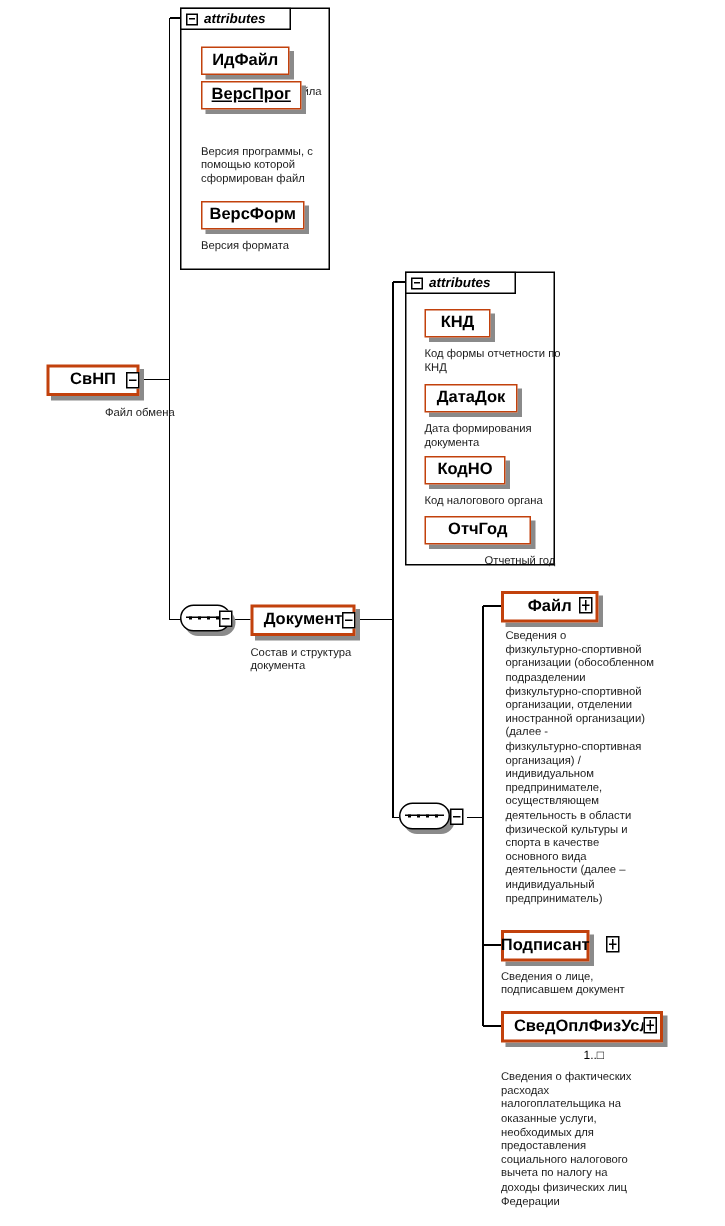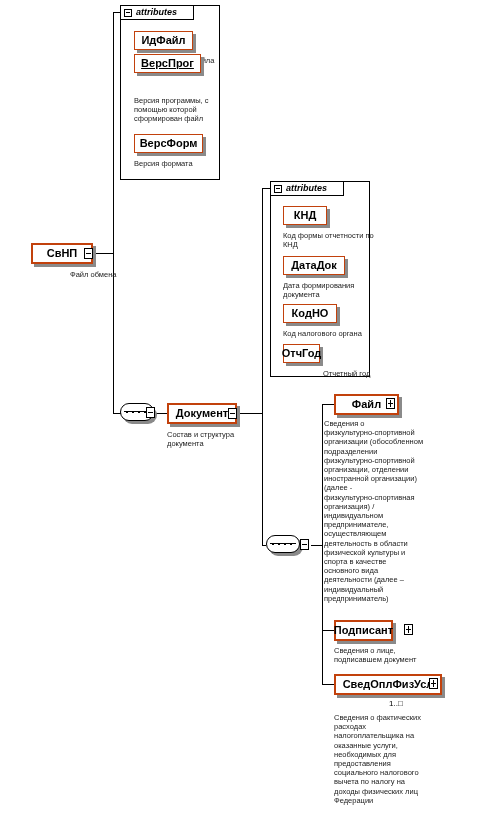--- a/index.html
+++ b/index.html
@@ -289,21 +289,21 @@
 документа</div>
 
 <div class="node thin" style="left:283px; top:304px; width:54px; height:19px;">
   <div class="shadow"></div>
   <div class="body">
     <span class="name">КодНО</span>
   </div>
 </div>
 <div class="desc" style="left:283px; top:329px; width:100px;">Код налогового органа</div>
 
-<div class="node thin" style="left:283px; top:344px; width:37px; height:19px;">
+<div class="node thin" style="left:283px; top:344px; width:71px; height:19px;">
   <div class="shadow"></div>
   <div class="body">
     <span class="name">ОтчГод</span>
   </div>
 </div>
 <div class="desc" style="left:283px; top:369px; width:100px;margin-left:40px;">Отчетный год</div>
 
 <div class="seq" style="left:120px; top:403px;">
   <div class="sh"></div>
   <div class="el"></div>
@@ -340,21 +340,21 @@
 </div>
 <div class="stub thin" style="left:300px; top:539px;"></div>
 
 <div class="node" style="left:334px; top:394px; width:65px; height:21px;">
   <div class="shadow"></div>
   <div class="body">
     <span class="name">Файл</span>
   </div>
 </div>
 <div class="stub plus" style="left:386px; top:398px;"></div>
-<div class="desc" style="left:324px; top:419px; width:100px;">Сведения о
+<div class="desc" style="left:337px; top:419px; width:100px;">Сведения о
 физкультурно-спортивной
 организации (обособленном
 подразделении
 физкультурно-спортивной
 организации, отделении
 иностранной организации)
 (далее -
 физкультурно-спортивная
 организация) /
 индивидуальном

